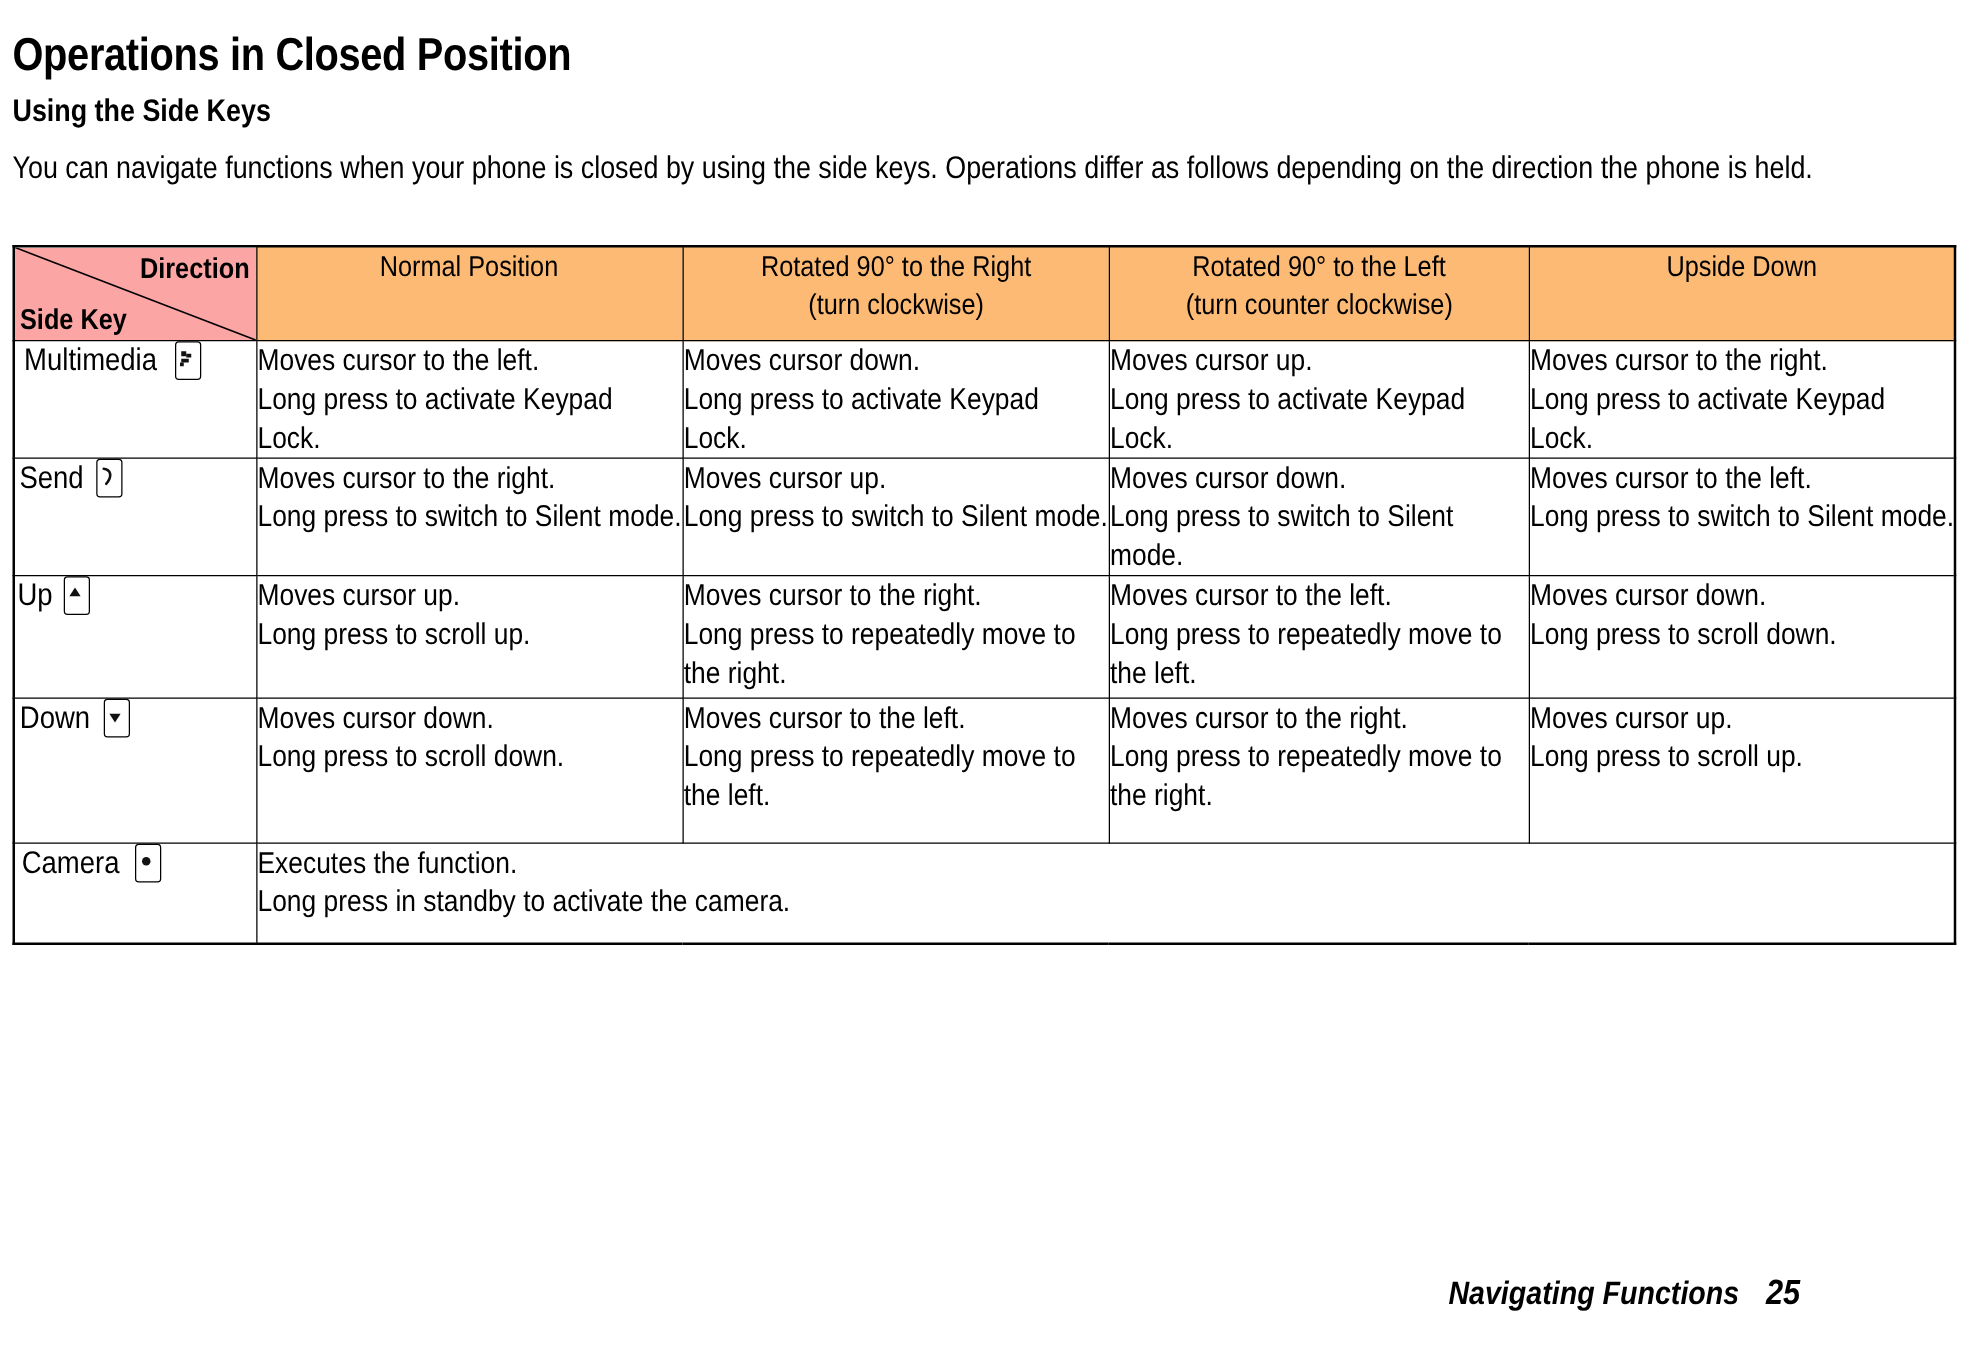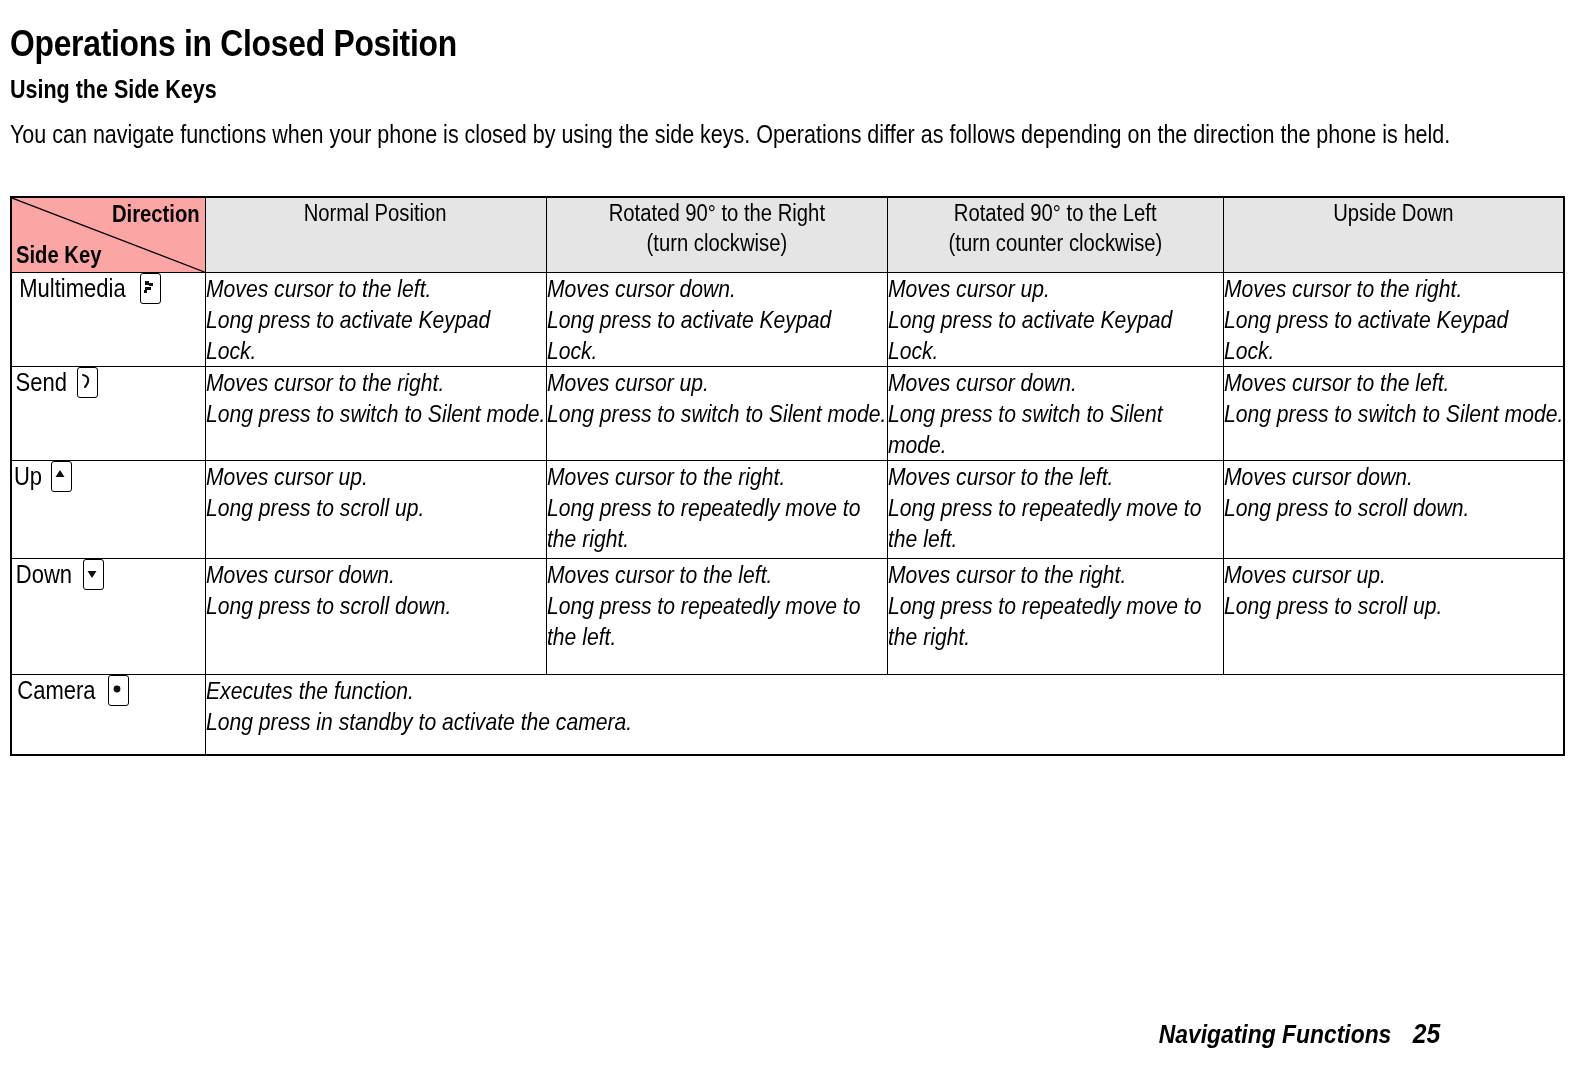--- a/index.html
+++ b/index.html
@@ -67,21 +67,21 @@
     table-layout: fixed;
     width: 1553px;
     border: 2px solid #000;
   }
   table.keys td, table.keys th {
     border: 1px solid #000;
     vertical-align: top;
     padding: 0;
   }
   .hdr {
-    background: #e5e5e5;
+    background: #fdba74;
     text-align: center;
     vertical-align: middle;
     height: 74px;
     font-size: 0;
   }
   .hdr-inner {
     display: inline-block;
     font-size: 23px;
     line-height: 30px;
     font-weight: normal;
@@ -145,21 +145,20 @@
     position: relative;
     background: #fff;
     overflow: hidden;
   }
   .keyicon svg { display: block; }
 
   
   .desc {
     font-size: 0;
     padding: 8px 8px 10px 8px;
-    font-style: italic;
   }
   .desc .line {
     display: block;
     font-size: 24px;
     line-height: 31px;
     transform: scaleX(0.88);
     transform-origin: left top;
     width: 113.6%;
   }
 

